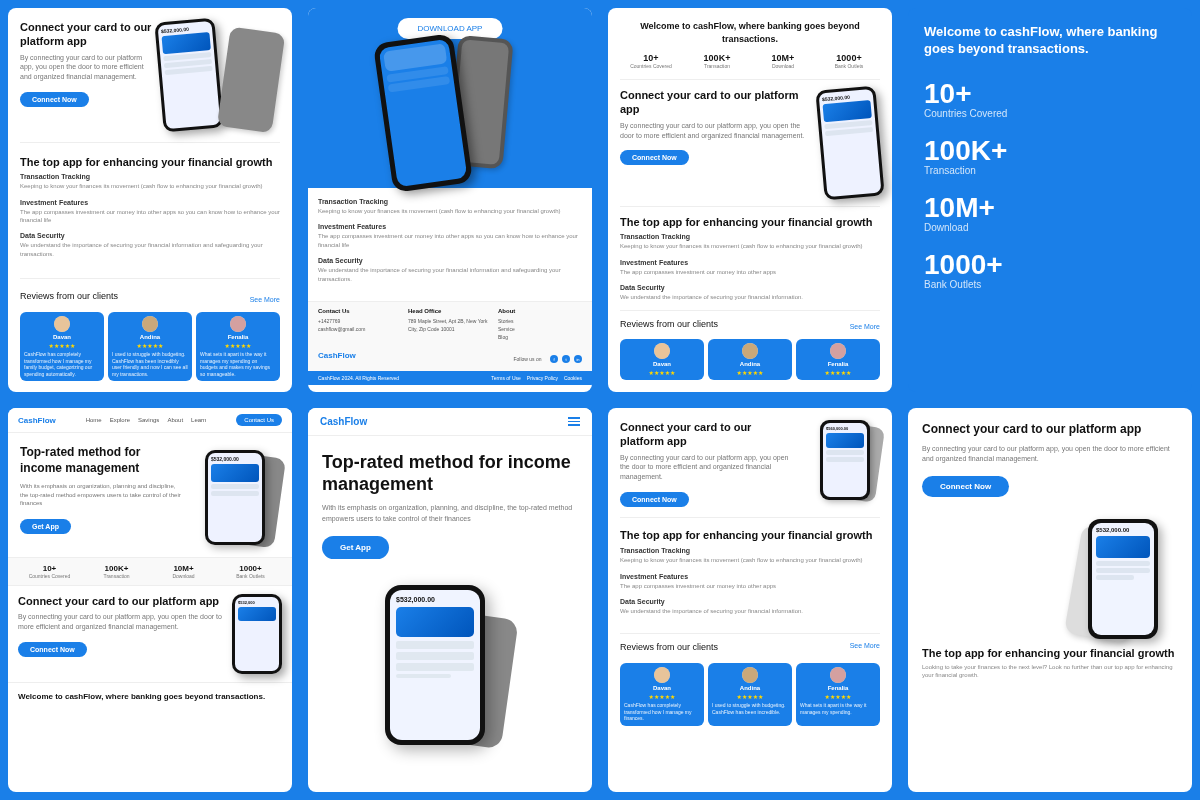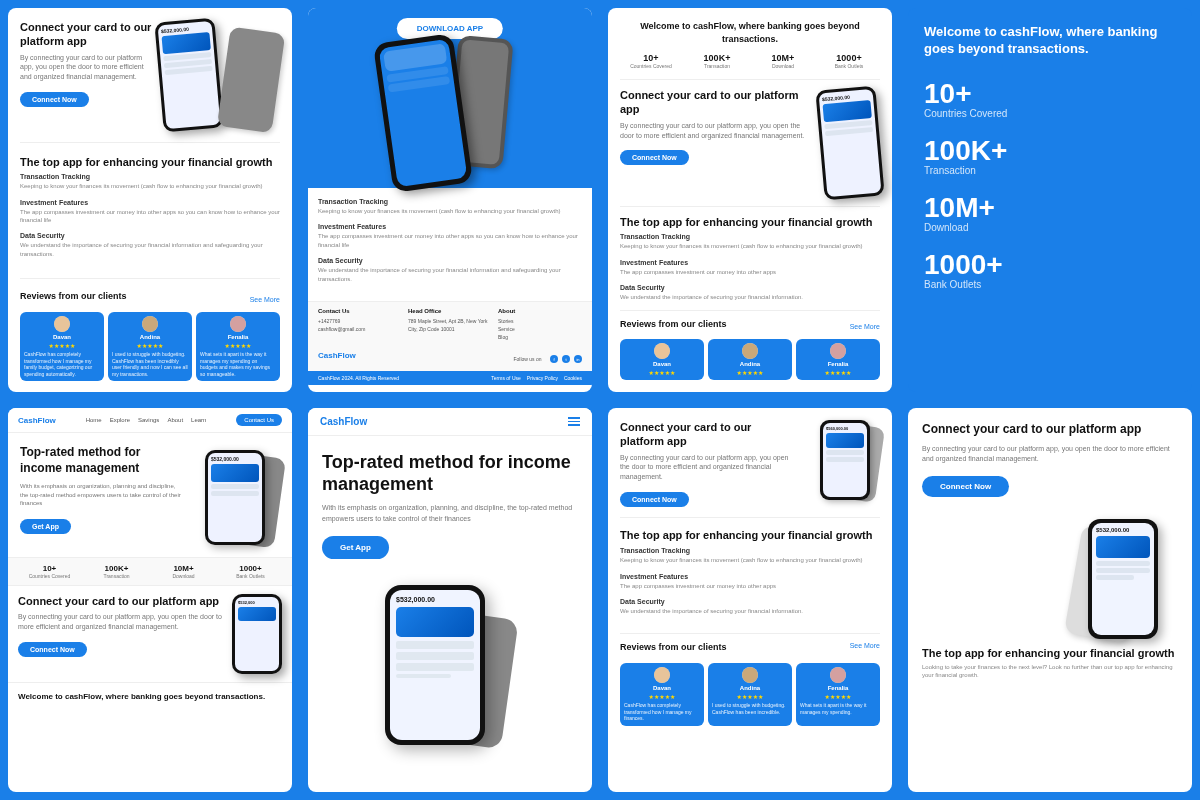--- a/index.html
+++ b/index.html
@@ -95,21 +95,21 @@
       padding: 4px 12px;
       font-size: 7px;
       font-weight: 600;
       cursor: pointer;
       display: inline-block;
     }
 
     
     .reviews-title {
       font-size: 9px;
-      font-weight: 700;
+      font-weight: 400;
       color: #111;
       margin-bottom: 6px;
     }
     .see-more {
       font-size: 7px;
       color: #1a7fe8;
       float: right;
     }
     .review-cards {
       display: flex;
@@ -232,21 +232,21 @@
       border-radius: 10px;
       height: calc(100% - 10px);
     }
     .c2-download-btn {
       background: white;
       color: #1a7fe8;
       border: none;
       border-radius: 20px;
       padding: 6px 20px;
       font-size: 8px;
-      font-weight: 700;
+      font-weight: 400;
       cursor: pointer;
       position: absolute;
       top: 10px;
       left: 50%;
       transform: translateX(-50%);
       white-space: nowrap;
     }
     .c2-content {
       padding: 10px;
     }

